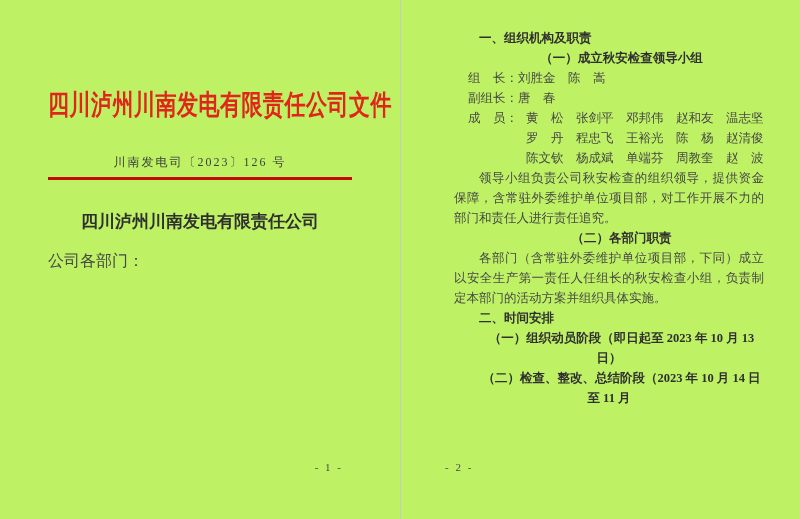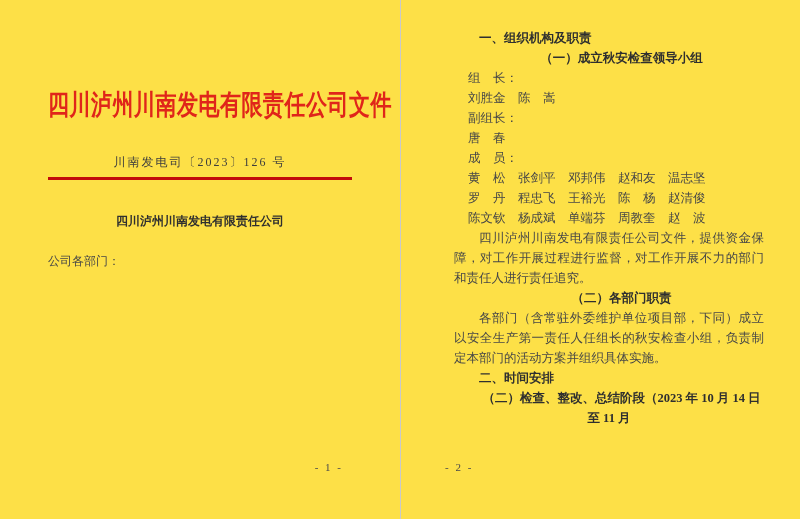--- a/index.html
+++ b/index.html
@@ -3,21 +3,21 @@
 <meta charset="utf-8">
 <style>
   html,body{margin:0;padding:0;background:#ffffff;}
   .sheet{
     position:relative;
     width:800px;height:519px;
     background:#ffffff;
     overflow:hidden;
     font-family:"Liberation Serif","DejaVu Serif",serif;
   }
-  .page{position:absolute;top:0;height:519px;background:#fde047;}
+  .page{position:absolute;top:0;height:519px;background:#bef264;}
   .page-left{left:0;width:400px;}
   .page-right{left:401px;width:399px;}
   .v-divider{
     position:absolute;left:400px;top:0;width:1px;height:519px;
     background:var(--divider-gray,#c9c9c9);
   }
 
   
   .p1-inner{padding:86px 48px 0 48px;}
   .red-head{
@@ -39,27 +39,27 @@
   }
   .red-rule{
     margin-top:6px;
     height:3px;
     background:var(--rule-red,#c20b0b);
   }
   .doc-title{
     margin-top:30px;
     text-align:center;
     font-weight:bold;
-    font-size:12px;
+    font-size:17px;
     line-height:23px;
     color:var(--heading-text,#2f2f2f);
   }
   .body1{
     margin-top:18px;
-    font-size:12px;
+    font-size:16px;
     line-height:20.5px;
     color:var(--body-text,#474747);
     text-align:justify;
   }
   .body1 p,.body2 p{margin:0;}
   .indent{text-indent:2em;}
 
   .pagenum{
     position:absolute;
     font-size:11px;
@@ -88,25 +88,24 @@
   .h-kai{
     font-weight:bold;
     text-indent:2em;
     color:var(--heading-text,#2f2f2f);
     text-align:center;
   }
   .role-row{
     display:flex;
     margin-left:14px;
     text-align:left;
-    flex-direction:column;
   }
   .role-label{white-space:pre;flex:0 0 auto;}
   .role-names{white-space:pre;}
-  .member-lines div{white-space:pre;}
+  .member-lines div{white-space:pre;margin-left:8px;}
 </style>
 </head>
 <body>
 
 <div class="sheet">
 
   <div class="page page-left">
     <div class="p1-inner">
       <div class="red-head">四川泸州川南发电有限责任公司文件</div>
       <div class="doc-num">川南发电司〔2023〕126 号</div>
@@ -138,22 +137,23 @@
       </div>
       <div class="role-row">
         <span class="role-label">成　员：</span>
         <div class="member-lines">
           <div>黄　松　张剑平　邓邦伟　赵和友　温志坚</div>
           <div>罗　丹　程忠飞　王裕光　陈　杨　赵清俊</div>
           <div>陈文钦　杨成斌　单端芬　周教奎　赵　波</div>
         </div>
       </div>
 
-      <p class="indent">四川泸州川南发电有限责任公司文件，提供资金保障，对工作开展过程进行监督，对工作开展不力的部门和责任人进行责任追究。</p>
+      <p class="indent">领导小组负责公司秋安检查的组织领导，提供资金保障，含常驻外委维护单位项目部，对工作开展不力的部门和责任人进行责任追究。</p>
       <p class="h-kai">（二）各部门职责</p>
       <p class="indent">各部门（含常驻外委维护单位项目部，下同）成立以安全生产第一责任人任组长的秋安检查小组，负责制定本部门的活动方案并组织具体实施。</p>
       <p class="h-hei">二、时间安排</p>
+      <p class="h-kai">（一）组织动员阶段（即日起至 2023 年 10 月 13 日）</p>
       <p class="h-kai">（二）检查、整改、总结阶段（2023 年 10 月 14 日至 11 月</p>
     </div>
     <div class="pagenum pn-2">- 2 -</div>
   </div>
 
 </div>
 
 </body></html>

